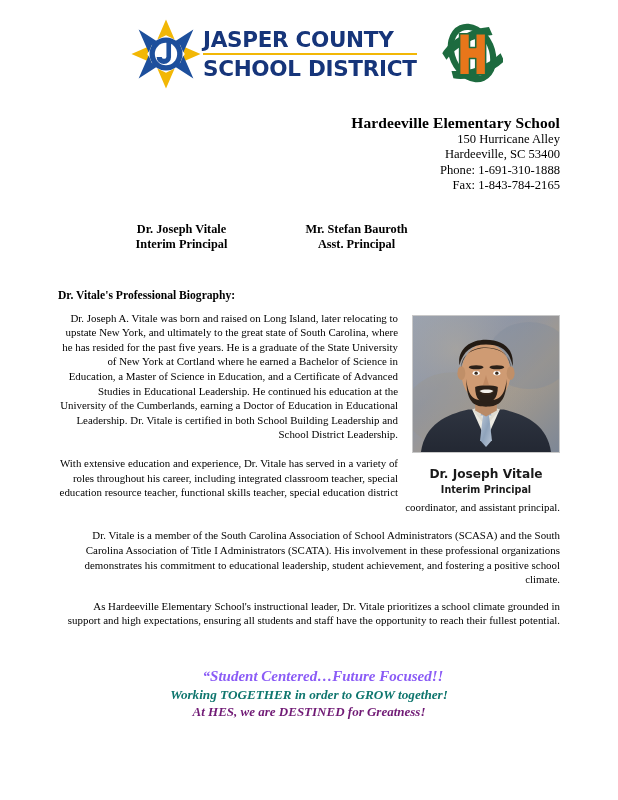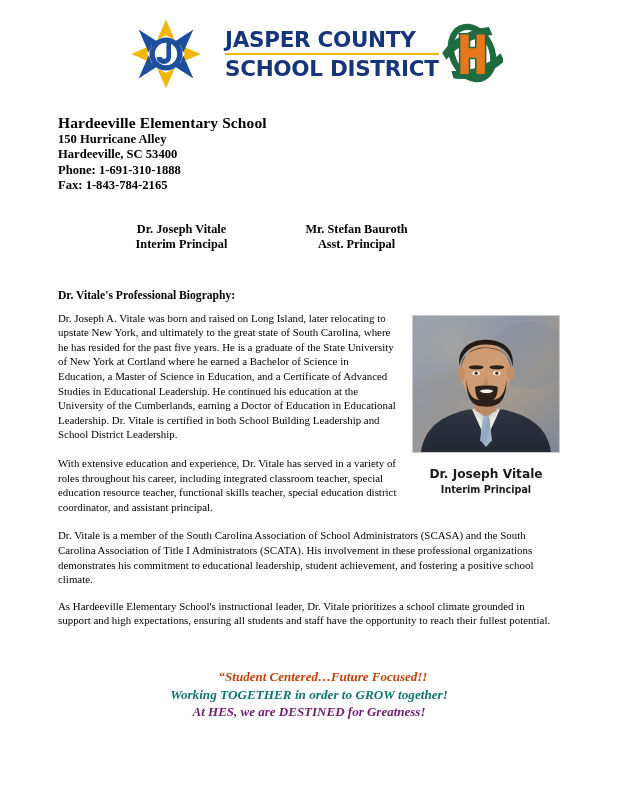--- a/index.html
+++ b/index.html
@@ -29,21 +29,21 @@
     position: relative;
     height: 92px;
     margin-top: 18px;
   }
   .district-logo-block {
     position: absolute;
     left: 72px;
     top: 0;
     display: flex;
     align-items: center;
-    gap: 23px;
+    gap: 1px;
   }
   .compass {
     position: relative;
     width: 72px;
     height: 72px;
     flex: 0 0 72px;
   }
   .district-wordmark {
     display: block;
     line-height: 1;
@@ -64,30 +64,30 @@
   .hornet-logo {
     position: absolute;
     left: 383px;
     top: 2px;
     width: 62px;
     height: 66px;
   }
 
   
   .school-block {
-    text-align: left;
+    text-align: right;
     margin-top: 4px;
   }
   .school-name {
     font-weight: bold;
     font-size: 15.5px;
     letter-spacing: 0.1px;
   }
   .school-line {
-    font-weight: bold;
+    font-weight: normal;
     font-size: 12.6px;
     line-height: 15.4px;
   }
 
   
   .admins {
     display: flex;
     margin-top: 28px;
     padding-left: 36px;
   }
@@ -137,39 +137,39 @@
     font-size: 9.6px;
     margin-top: 3px;
     color: #1a1a1a;
   }
 
   .bio-body { margin-top: 9px; }
   .bio-body p {
     margin: 0 0 12px 0;
     font-size: 10.9px;
     line-height: 14.6px;
-    text-align: left;
+    text-align: right;
   }
   .bio-body p.narrow { margin-bottom: 14px; }
 
   
   .tagline {
     position: absolute;
     left: 0;
     right: 0;
     top: 650px;
     text-align: center;
   }
   .tag-line {
     font-weight: bold;
     font-style: italic;
     line-height: 17.5px;
     white-space: nowrap;
   }
-  .tag-1 { color: #c2410c; font-size: 13px; padding-left: 28px; }
+  .tag-1 { color: #8b5cf6; font-size: 15px; padding-left: 28px; }
   .tag-2 { color: #0f766e; font-size: 13.2px; }
   .tag-3 { color: #701a75; font-size: 13px; }
 </style>
 </head>
 <body>
 
 <div class="page">
 
   <div class="letterhead">
 

